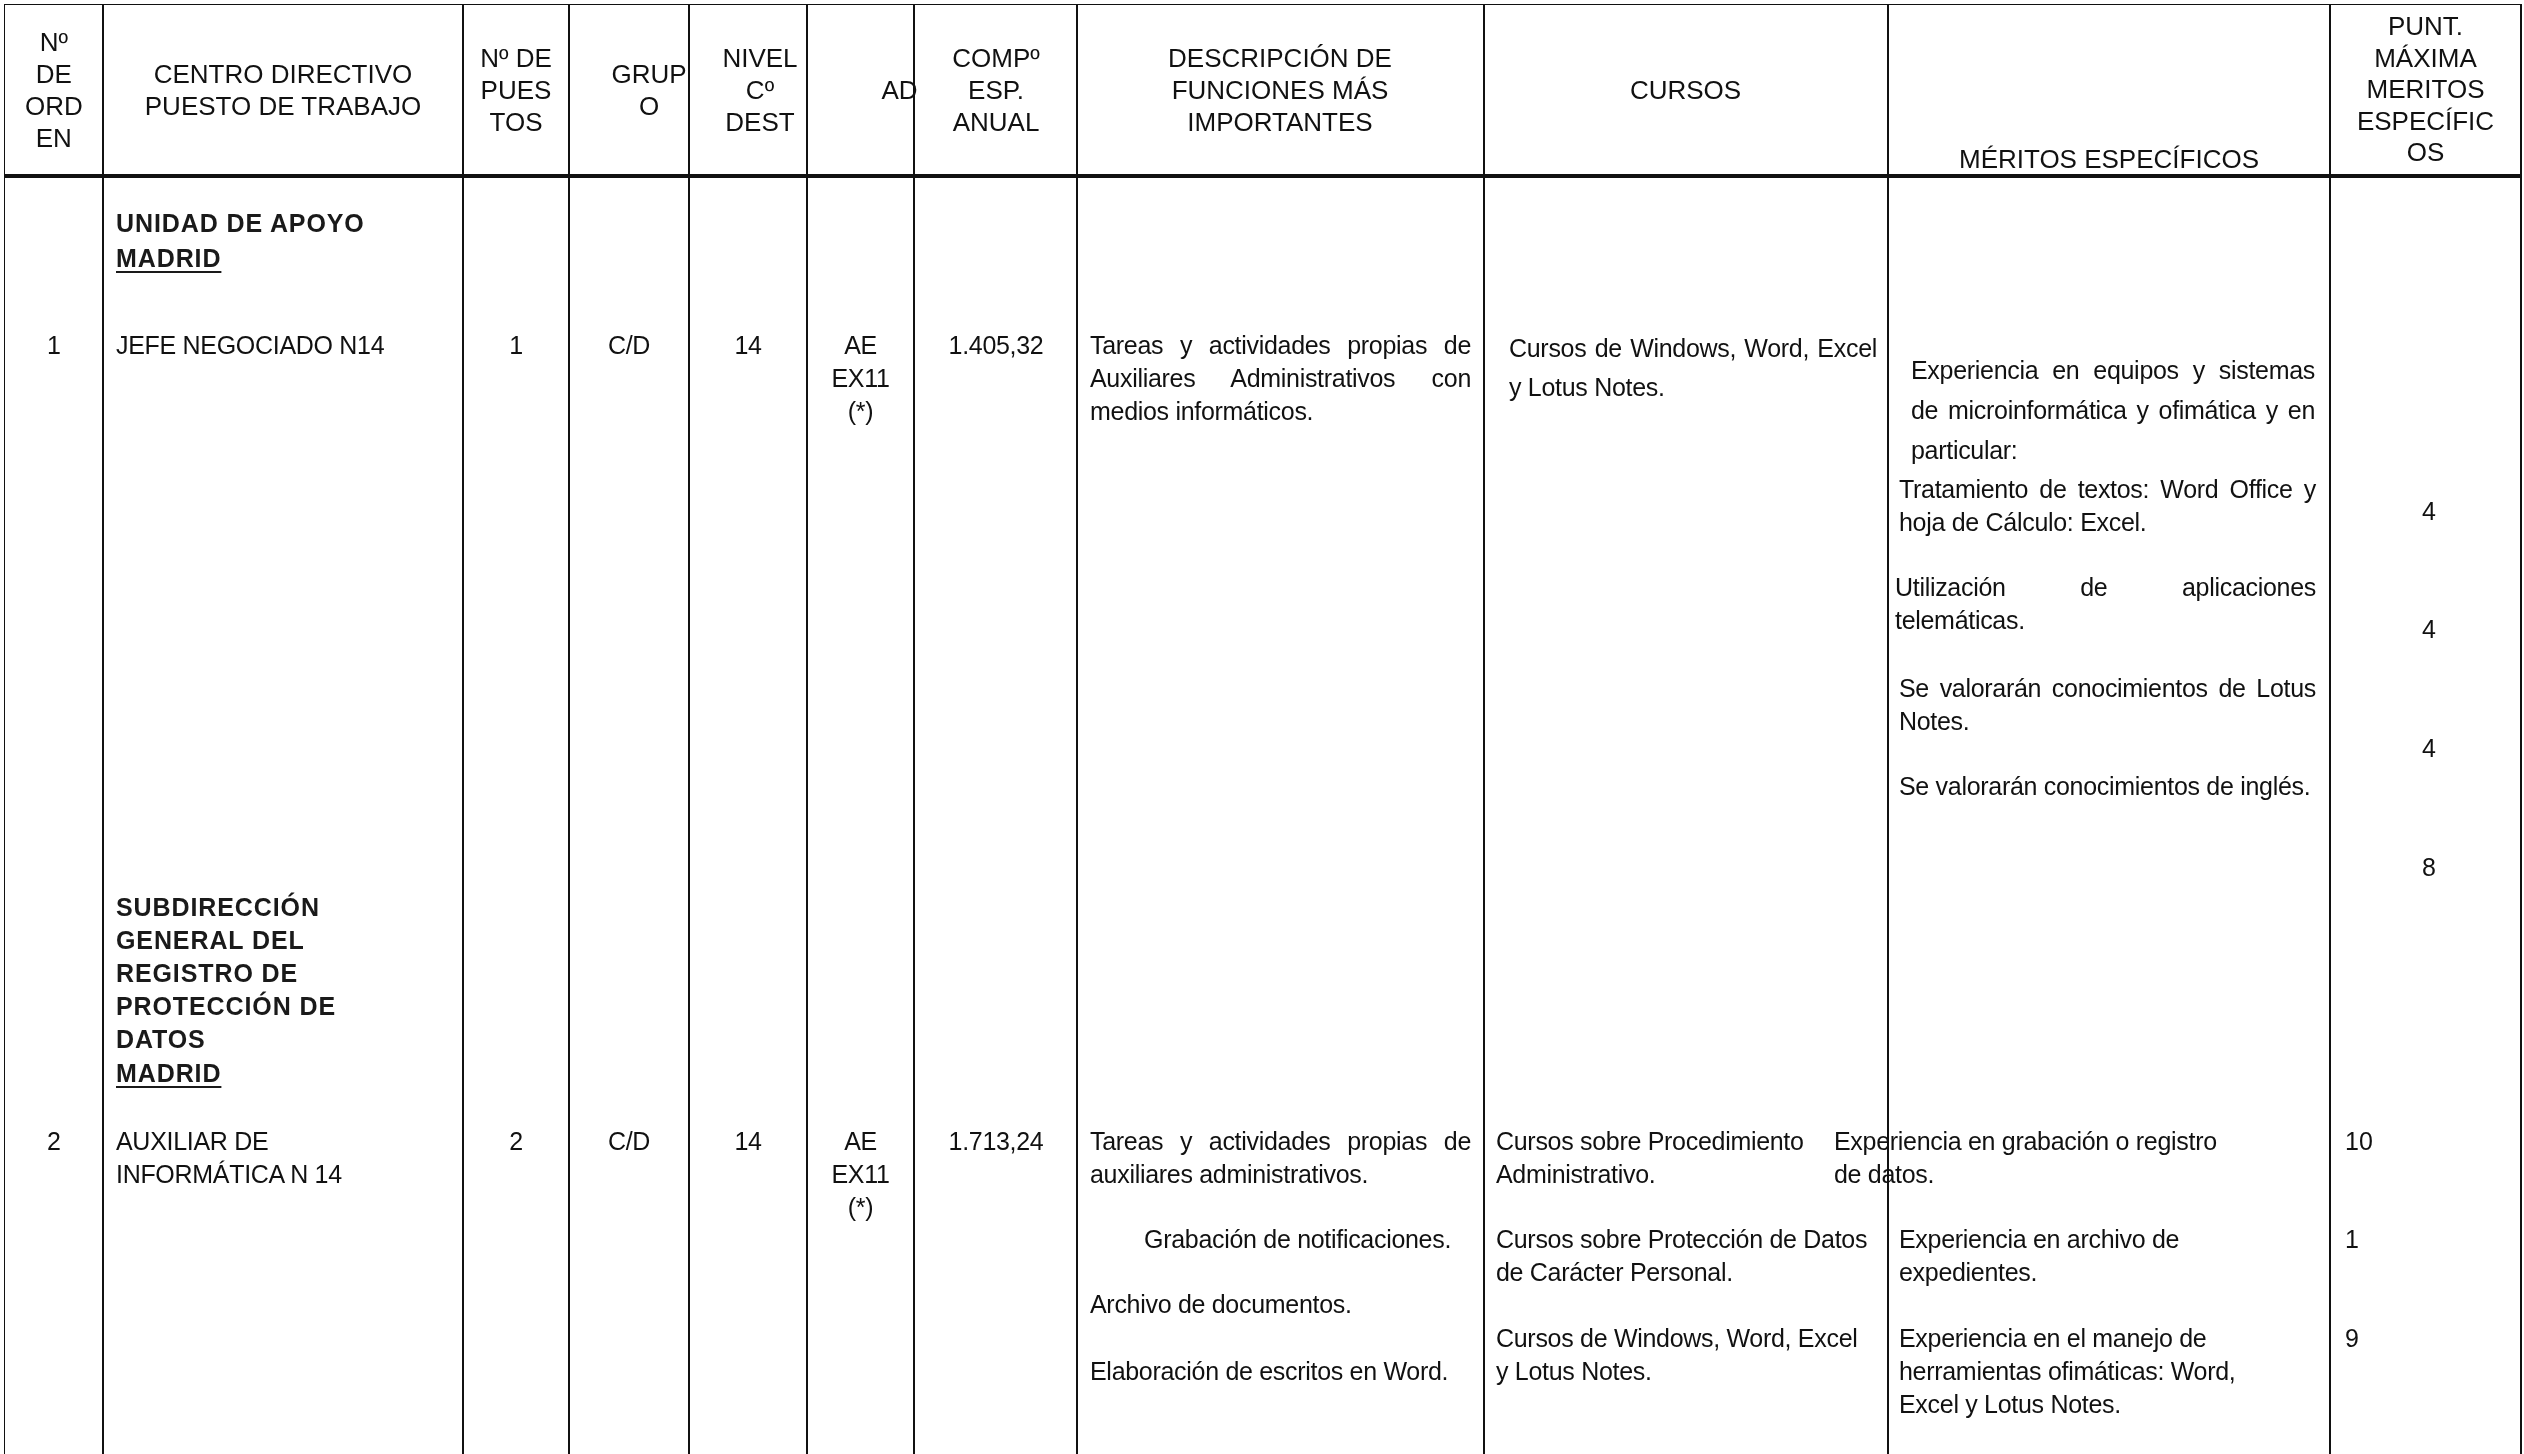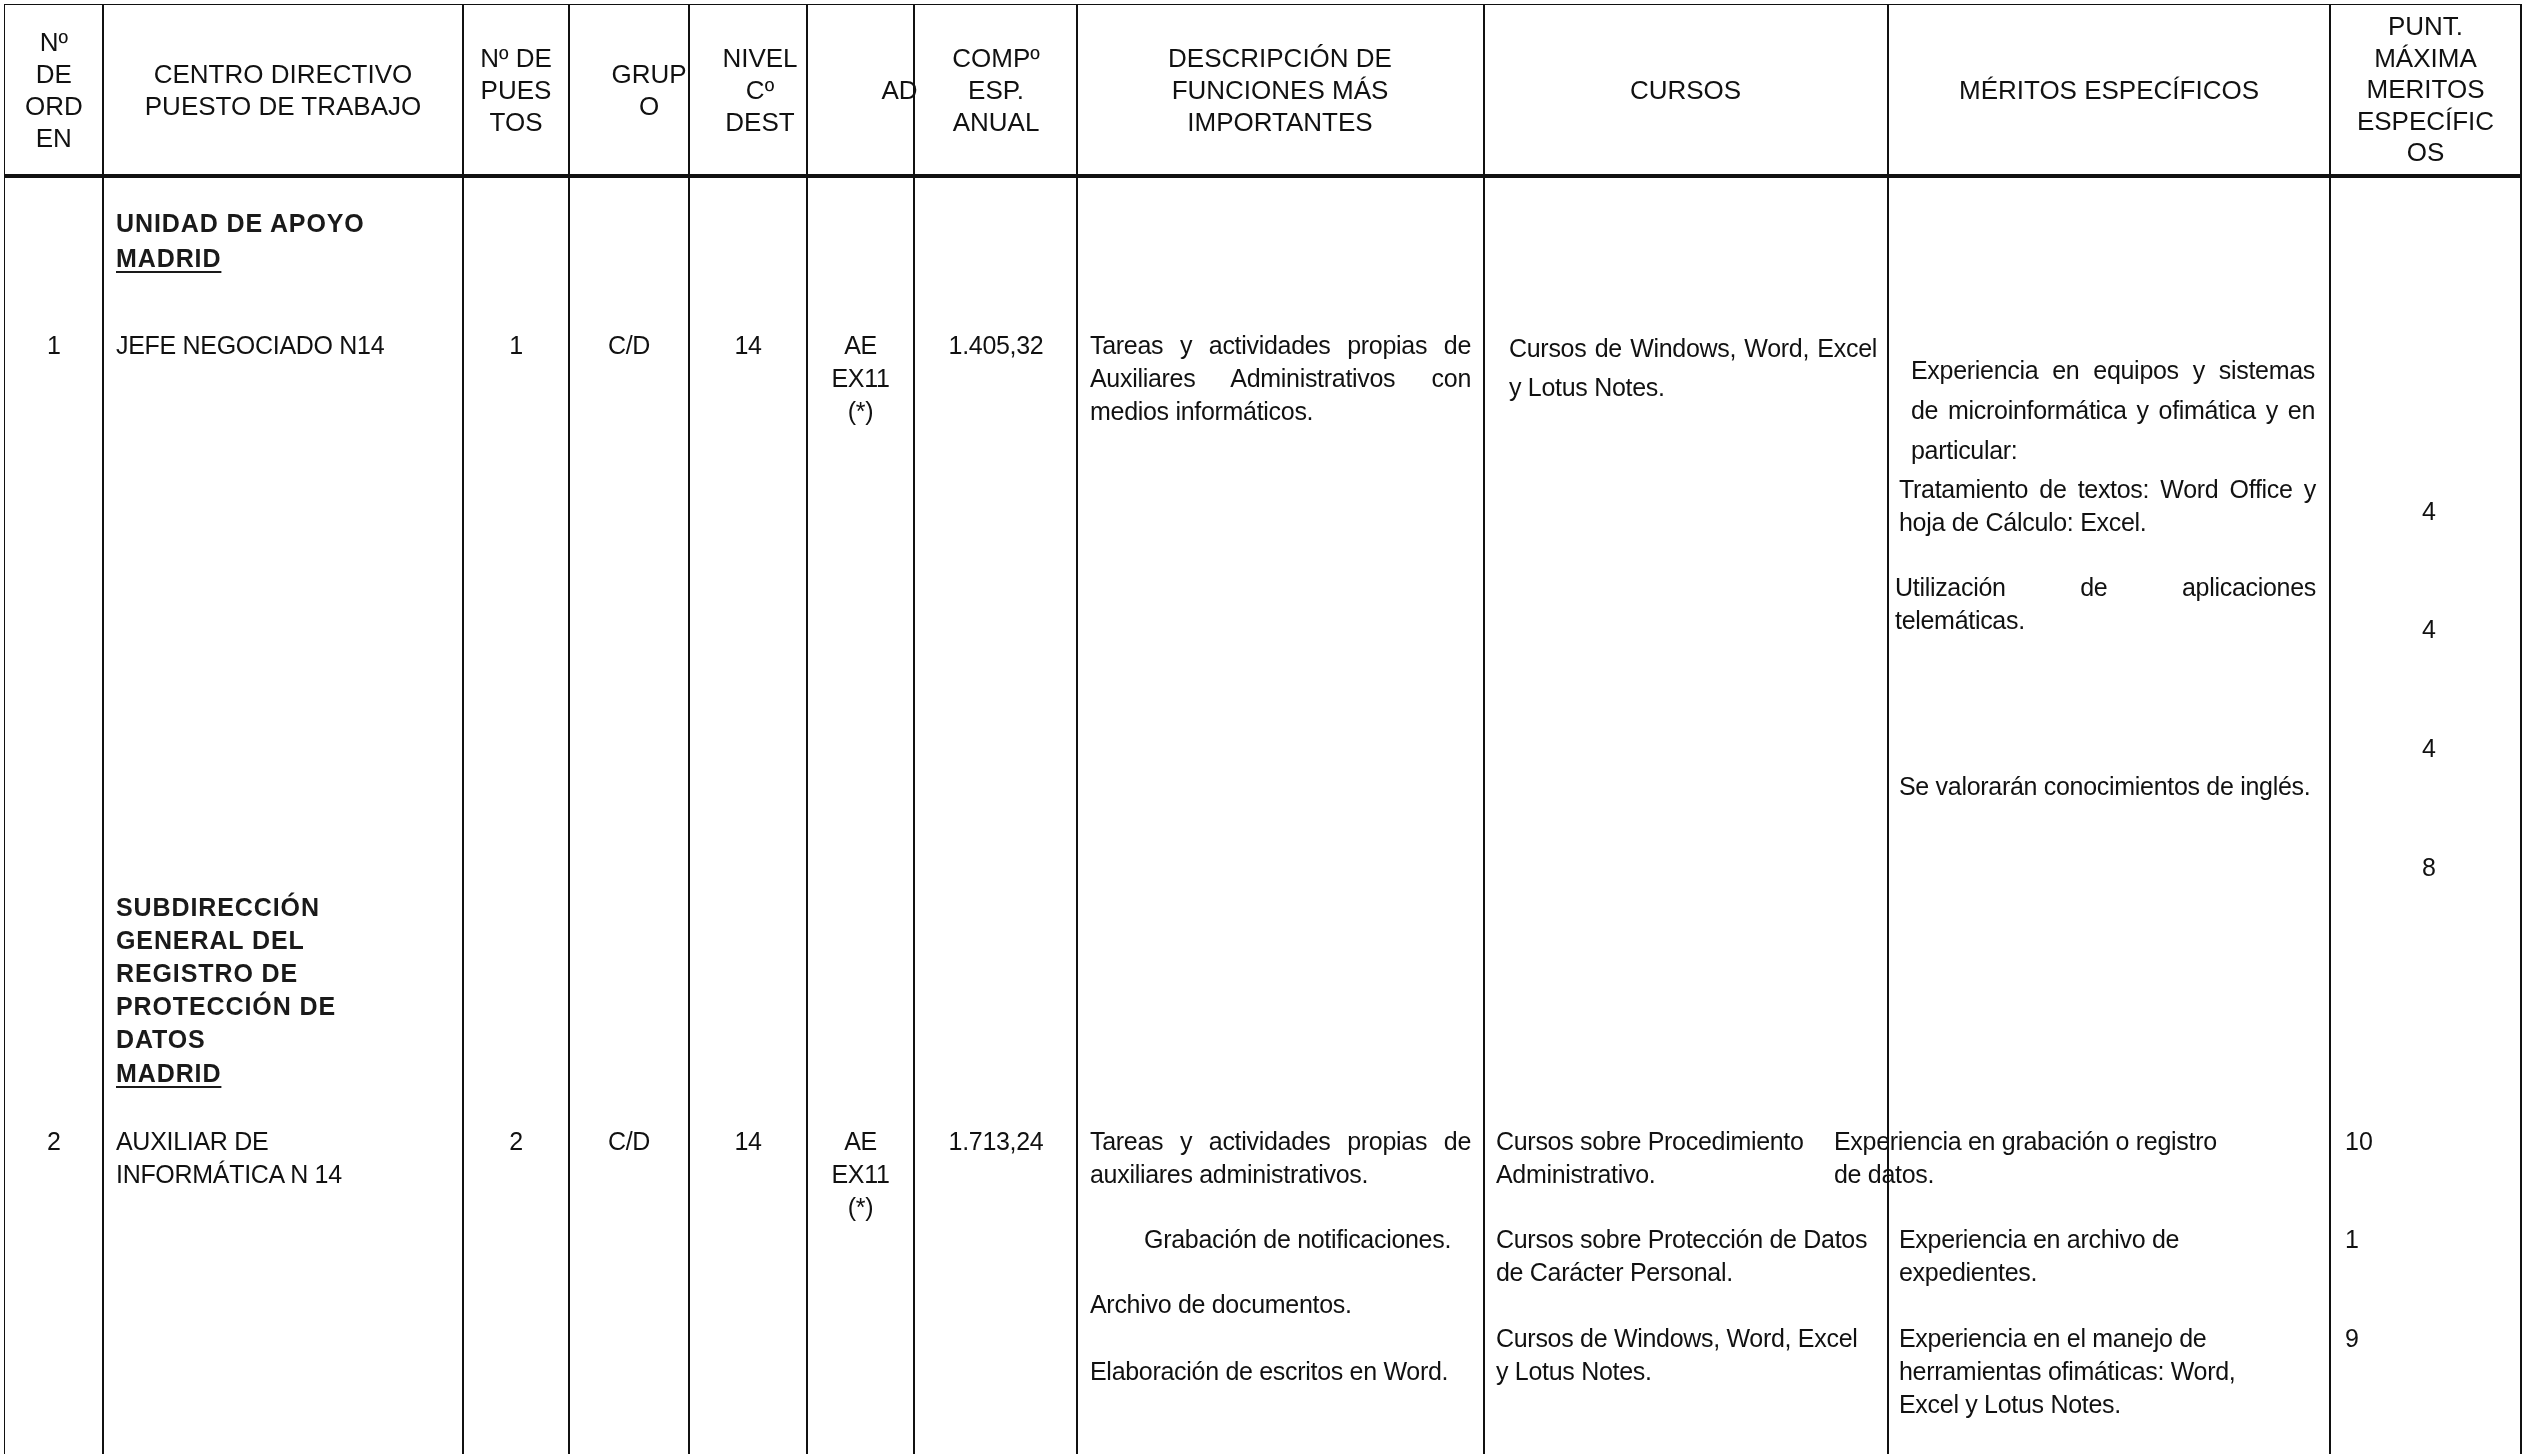--- a/index.html
+++ b/index.html
@@ -72,21 +72,21 @@
 ANUAL</span>
     </div>
   <div class="hcell" style="left:1078px;width:404px;">
     <span>DESCRIPCIÓN DE
 FUNCIONES MÁS
 IMPORTANTES</span>
     </div>
   <div class="hcell" style="left:1484px;width:403px;">
     <span>CURSOS</span>
     </div>
-  <div class="hcell" style="left:1889px;width:440px;">
+  <div class="hcell" style="left:1889px;width:440px;align-items:flex-end;">
     <span>MÉRITOS ESPECÍFICOS</span>
     </div>
   <div class="hcell" style="left:2331px;width:189px;line-height:31.5px;">
     <span>PUNT.
 MÁXIMA
 MERITOS
 ESPECÍFIC
 OS</span>
     </div>
 
@@ -103,20 +103,21 @@
 (*)</div>
   <div class="t c" style="left:915px;width:162px;top:329px;">1.405,32</div>
   <div class="t j" style="left:1090px;width:381px;top:329px;">Tareas y actividades propias de Auxiliares Administrativos con medios informáticos.</div>
   <div class="t j" style="left:1509px;width:368px;top:329px;line-height:39px;">Cursos de Windows, Word, Excel y Lotus Notes.</div>
 
   <div class="t j" style="left:1911px;width:404px;top:350px;line-height:40px;">Experiencia en equipos y sistemas de microinformática y ofimática y en particular:</div>
   <div class="t j" style="left:1899px;width:417px;top:473px;">Tratamiento de textos: Word Office y hoja de Cálculo: Excel.</div>
   <div class="score" style="left:2422px;top:495px;">4</div>
   <div class="t j" style="left:1895px;width:421px;top:571px;">Utilización de aplicaciones telemáticas.</div>
   <div class="score" style="left:2422px;top:613px;">4</div>
+  <div class="t j" style="left:1899px;width:417px;top:672px;">Se valorarán conocimientos de Lotus Notes.</div>
   <div class="score" style="left:2422px;top:732px;">4</div>
   <div class="t j" style="left:1899px;width:417px;top:770px;">Se valorarán conocimientos de inglés.</div>
   <div class="score" style="left:2422px;top:851px;">8</div>
 
   <div class="sect" style="left:116px;top:891px;">SUBDIRECCIÓN
 GENERAL DEL
 REGISTRO DE
 PROTECCIÓN DE
 DATOS</div>
   <div class="sect u" style="left:116px;top:1057px;">MADRID</div>

